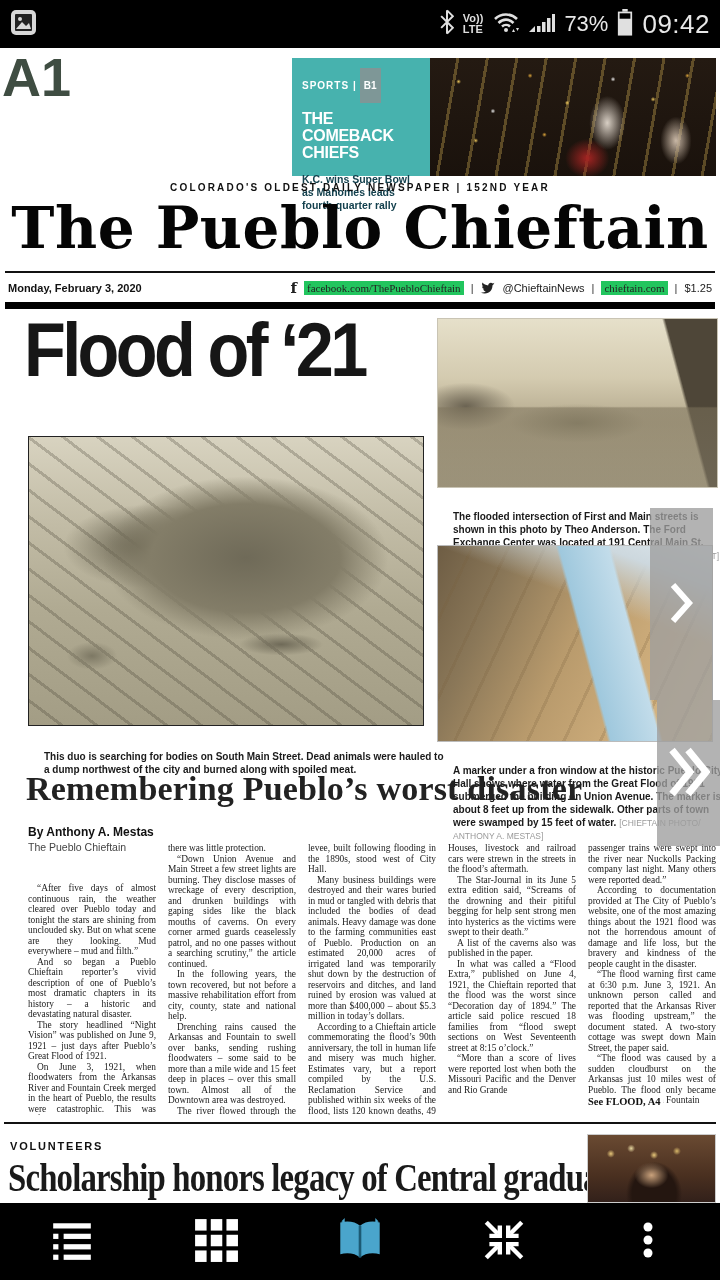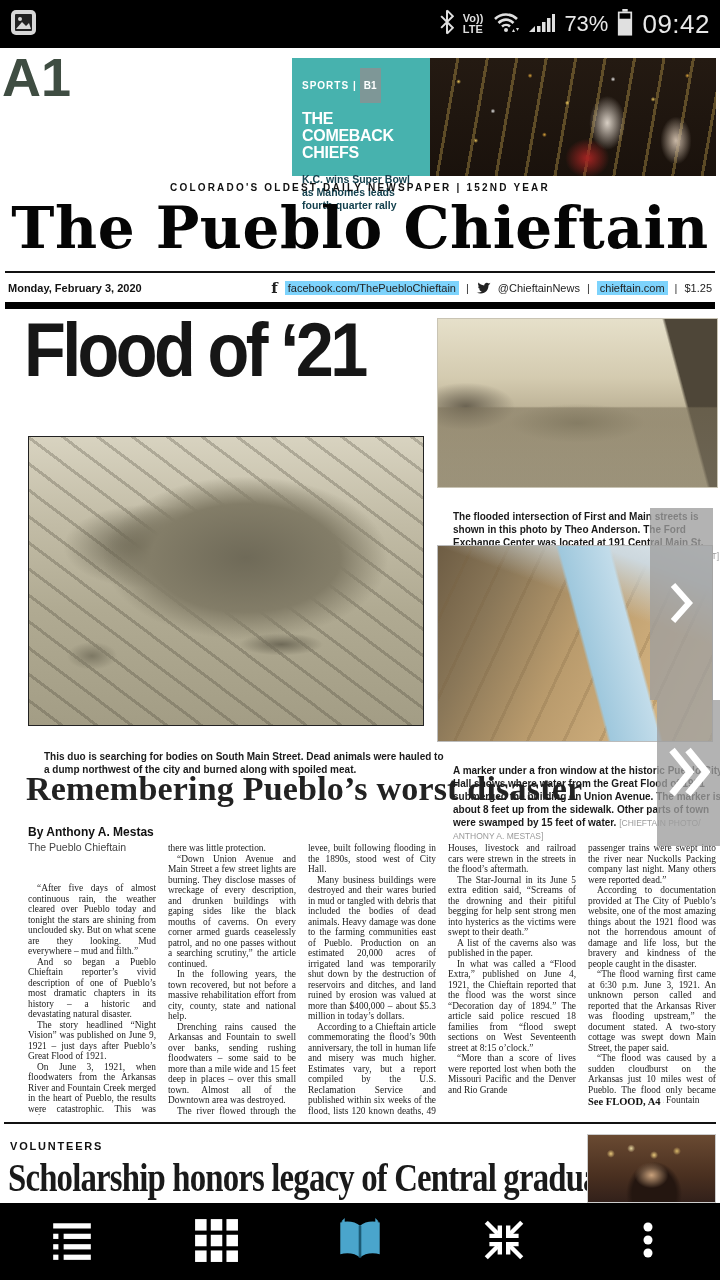--- a/index.html
+++ b/index.html
@@ -48,21 +48,21 @@
        linear-gradient(180deg,#241a12 0%,#1a120c 100%),#1a120c;}
   .tagline{position:absolute;top:134px;left:0;width:720px;text-align:center;font-size:10px;font-weight:bold;
            letter-spacing:2.2px;color:#111;}
   .masthead{position:absolute;top:146px;left:0;width:720px;text-align:center;
             font-family:"DejaVu Serif",serif;font-size:58px;font-weight:bold;color:#050505;letter-spacing:0.5px;}
   .rule1{position:absolute;top:223px;left:5px;right:5px;height:2px;background:#111;}
   .date-bar{position:absolute;top:228px;left:8px;right:8px;height:24px;display:flex;align-items:center;
             justify-content:space-between;font-size:11px;}
   .date-left{font-weight:bold;color:#111;}
   .date-right{display:flex;align-items:center;gap:7px;color:#222;}
-  .hl{background:#7dd3fc;padding:1px 3px;}
+  .hl{background:#22c55e;padding:1px 3px;font-family:Liberation Serif, serif;}
   .fb-glyph{font-family:"DejaVu Serif",serif;font-weight:bold;font-size:15px;}
   .sep{color:#333;}
   .rule-thick{position:absolute;top:254px;left:5px;right:5px;height:7px;background:#000;}
   
   .flood-headline{position:absolute;left:24px;top:264px;font-size:76px;font-weight:900;color:#161616;
                   letter-spacing:-4px;line-height:1;transform:scaleX(0.9);transform-origin:left top;}
   .photo-flood{position:absolute;left:437px;top:270px;width:281px;height:170px;border:1px solid #c9c4b4;box-sizing:border-box;
      background:
        linear-gradient(180deg,rgba(95,85,66,0) 52%,rgba(125,115,92,0.55) 53%,rgba(154,146,124,0.4) 100%),
        linear-gradient(255deg,#4e4638 0 16%,rgba(78,70,56,0) 17%),

